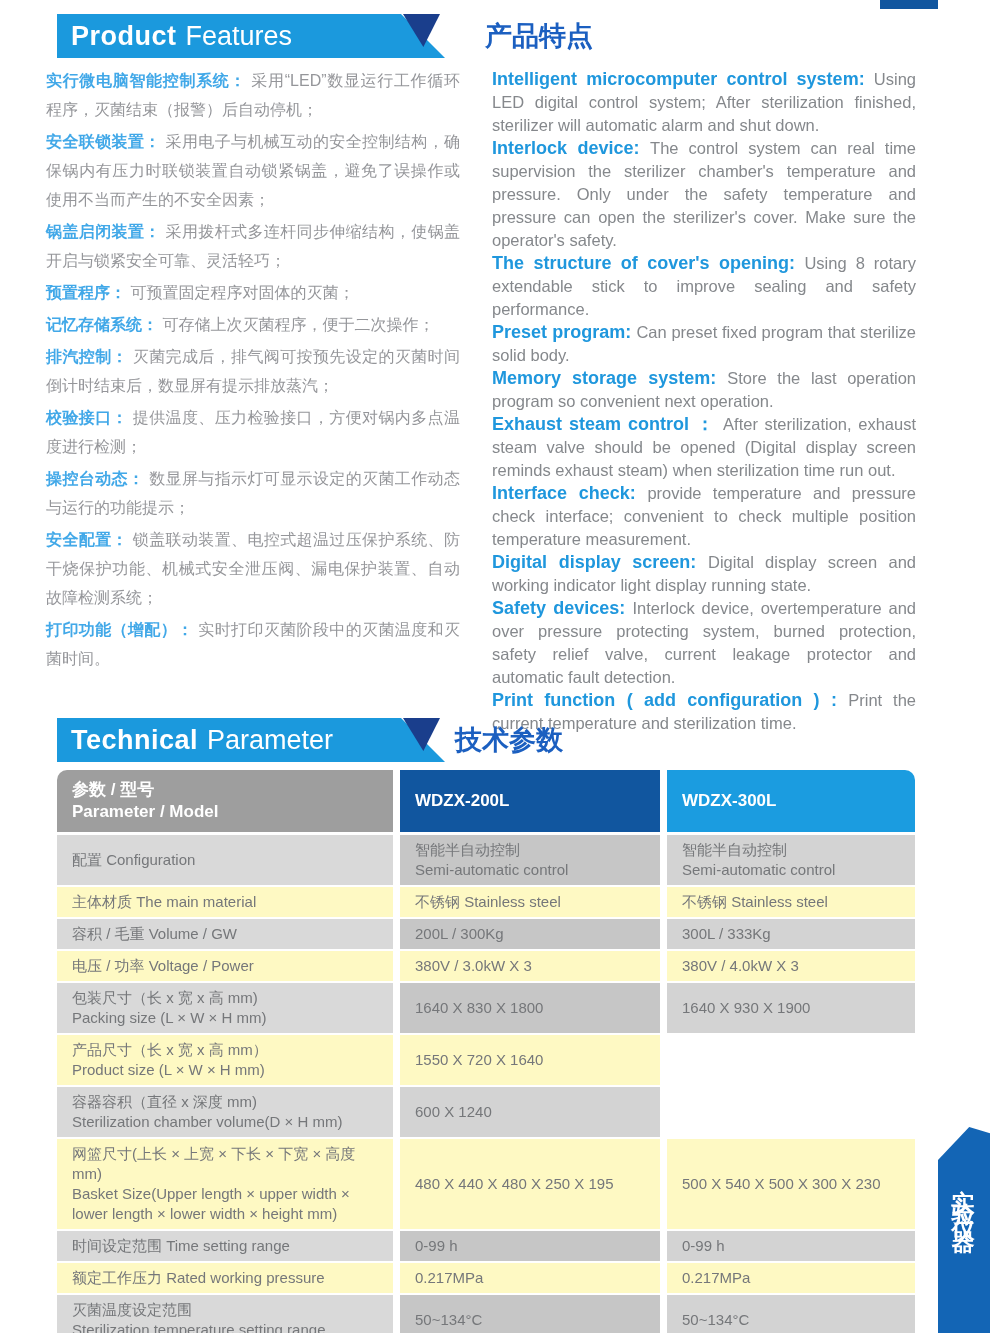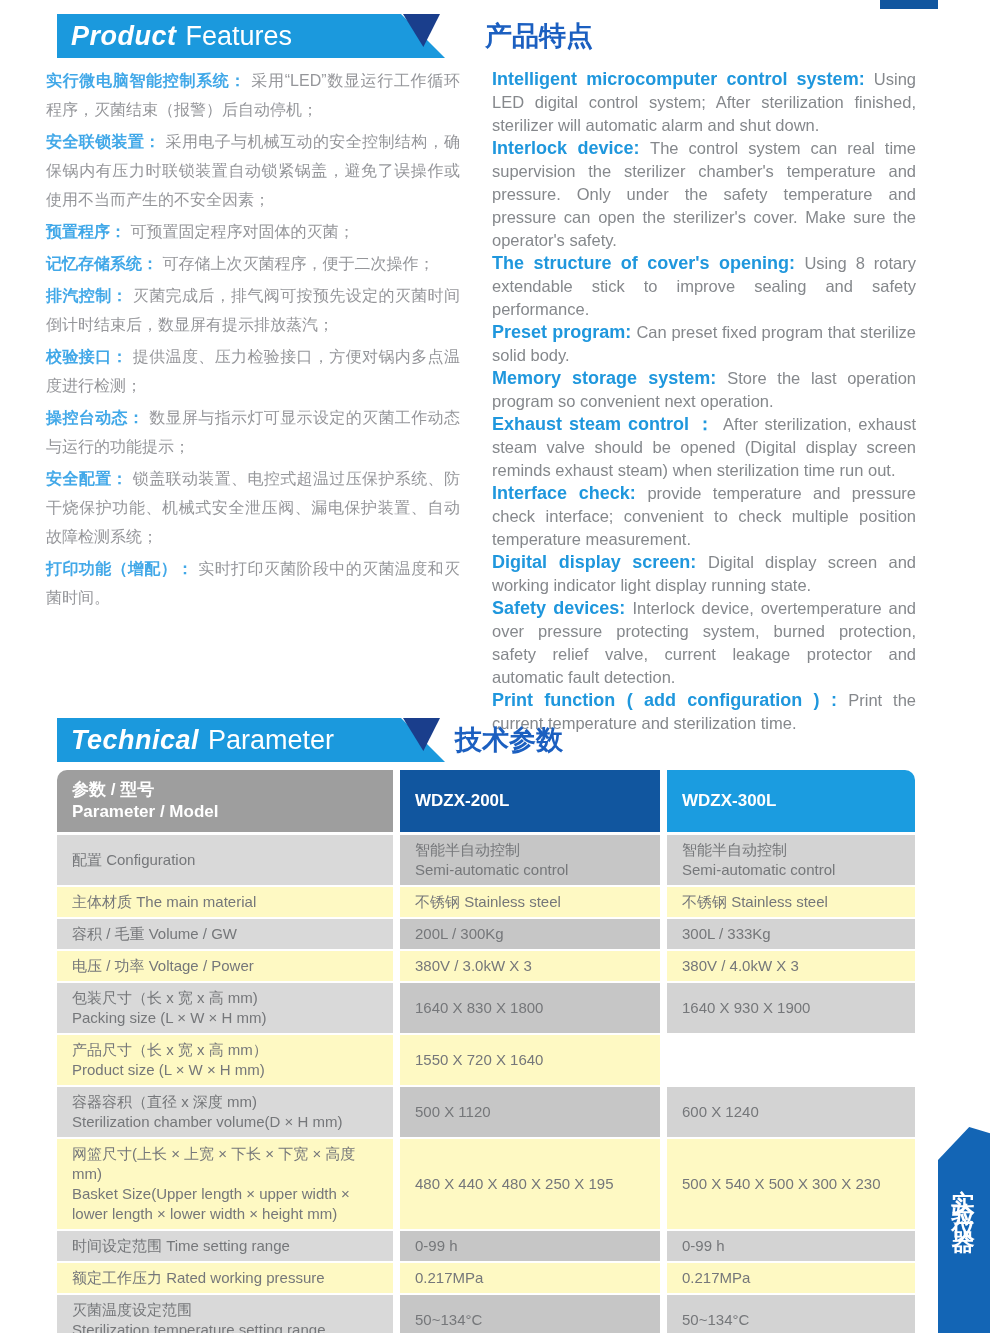--- a/index.html
+++ b/index.html
@@ -9,21 +9,21 @@
   
   #corner-tab { position:absolute; left:880px; top:0; width:58px; height:9px; background:#11569f; }
 
   
   .banner { position:absolute; left:57px; height:44px; width:933px; }
   #pf .banner { top:14px; }
   #tp .banner { top:718px; }
   .banner-main { position:absolute; left:0; top:0; width:388px; height:44px; background:#1b99dd;
     clip-path:polygon(0 0, 344px 0, 388px 100%, 0 100%);
     color:#fff; font-size:27px; line-height:44px; padding-left:14px; box-sizing:border-box; white-space:nowrap; }
-  .banner-main .bb { font-weight:700; letter-spacing:0.5px;font-style:italic; }
+  .banner-main .bb { font-weight:700; letter-spacing:0.5px; }
   .banner-main .bl { font-weight:400; margin-left:9px; }
   .banner-fold { position:absolute; left:346px; top:0; width:37px; height:33px; background:#1a3e8c;
     clip-path:polygon(0 0, 100% 0, 55% 100%); }
   .banner-zh { position:absolute; top:4px; font-size:27px; font-weight:700; color:#1b5fc0; white-space:nowrap; }
   #pf .banner-zh { left:428px; }
   #tp .banner-zh { left:398px; }
 
   
   #pf-left { position:absolute; left:46px; top:66px; width:414px; text-align:justify; }
   #pf-left .feat { margin:0 0 3px 0; font-size:16px; line-height:29px; color:#95969a; }
@@ -68,20 +68,21 @@
     <div class="banner">
       <div class="banner-main">
         <span class="bb">Product</span><span class="bl">Features</span>
       </div>
       <div class="banner-fold"></div>
       <div class="banner-zh">产品特点</div>
     </div>
     <div id="pf-left">
         <p class="feat"><strong>实行微电脑智能控制系统： </strong><span>采用“LED”数显运行工作循环程序，灭菌结束（报警）后自动停机；</span></p>
         <p class="feat"><strong>安全联锁装置： </strong><span>采用电子与机械互动的安全控制结构，确保锅内有压力时联锁装置自动锁紧锅盖，避免了误操作或使用不当而产生的不安全因素；</span></p>
+        <p class="feat"><strong>锅盖启闭装置： </strong><span>采用拨杆式多连杆同步伸缩结构，使锅盖开启与锁紧安全可靠、灵活轻巧；</span></p>
         <p class="feat"><strong>预置程序： </strong><span>可预置固定程序对固体的灭菌；</span></p>
         <p class="feat"><strong>记忆存储系统： </strong><span>可存储上次灭菌程序，便于二次操作；</span></p>
         <p class="feat"><strong>排汽控制： </strong><span>灭菌完成后，排气阀可按预先设定的灭菌时间倒计时结束后，数显屏有提示排放蒸汽；</span></p>
         <p class="feat"><strong>校验接口： </strong><span>提供温度、压力检验接口，方便对锅内多点温度进行检测；</span></p>
         <p class="feat"><strong>操控台动态： </strong><span>数显屏与指示灯可显示设定的灭菌工作动态与运行的功能提示；</span></p>
         <p class="feat"><strong>安全配置： </strong><span>锁盖联动装置、电控式超温过压保护系统、防干烧保护功能、机械式安全泄压阀、漏电保护装置、自动故障检测系统；</span></p>
         <p class="feat"><strong>打印功能（增配）： </strong><span>实时打印灭菌阶段中的灭菌温度和灭菌时间。</span></p>
       </div>
     <div id="pf-right">
         <p class="feat"><strong>Intelligent microcomputer control system: </strong><span>Using LED digital control system; After sterilization finished, sterilizer will automatic alarm and shut down.</span></p>
@@ -181,23 +182,20 @@
             </div>
             <div class="td c2">
               <div>1550 X 720 X 1640</div>
             </div>
           </div>
           <div class="t-row shaded">
             <div class="td c1">
               <div>容器容积（直径 x 深度 mm)</div>
               <div>Sterilization chamber volume(D × H mm)</div>
             </div>
-            <div class="td c2">
-              <div>500 X 1120</div>
-            </div>
             <div class="td c3">
               <div>600 X 1240</div>
             </div>
           </div>
           <div class="t-row">
             <div class="td c1">
               <div>网篮尺寸(上长 × 上宽 × 下长 × 下宽 × 高度mm)</div>
               <div>Basket Size(Upper length × upper width ×</div>
               <div>lower length × lower width × height mm)</div>
             </div>

